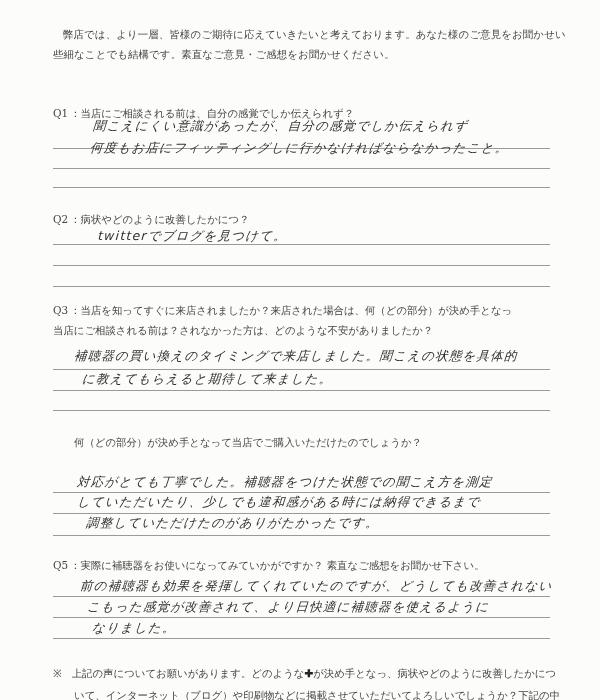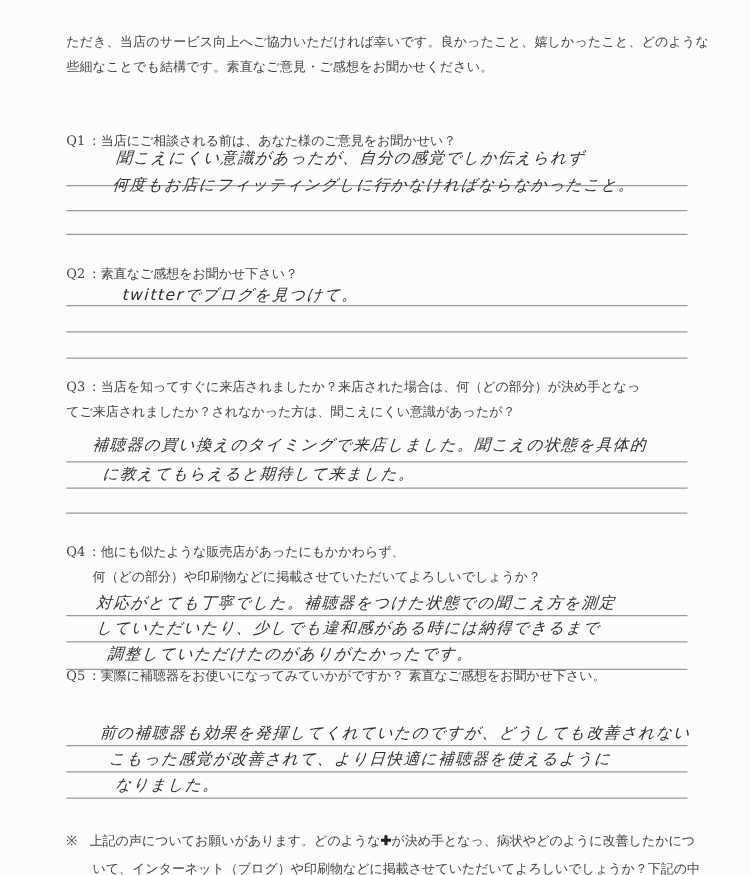--- a/index.html
+++ b/index.html
@@ -72,63 +72,62 @@
       white-space: nowrap;
     }
     .note .mark { margin-right: 10px; }
     .note .plus { font-weight: bold; color: #222; }
     .note .line2 { display: block; padding-left: 21px; }
   </style>
 </head>
 <body>
 
 <div class="intro">
-  <span class="line">ただき、当店のサービス向上へご協力いただければ幸いです。良かったこと、嬉しかったこと、どのような</span>
+  <span class="line first">弊店では、より一層、皆様のご期待に応えていきたいと考えております。あなた様のご意見をお聞かせい</span>
   <span class="line">些細なことでも結構です。素直なご意見・ご感想をお聞かせください。</span>
 </div>
 
 <div class="question" style="top:104px;">
-  <span class="qline"><span class="qlabel">Q1</span><span>：当店にご相談される前は、あなた様のご意見をお聞かせい？</span></span>
+  <span class="qline"><span class="qlabel">Q1</span><span>：当店にご相談される前は、自分の感覚でしか伝えられず？</span></span>
 </div>
 <div class="hand" style="left:93px; top:118px;">聞こえにくい意識があったが、自分の感覚でしか伝えられず</div>
 <div class="ruled" style="top:148px;"></div>
 <div class="hand" style="left:90px; top:140px;">何度もお店にフィッティングしに行かなければならなかったこと。</div>
 <div class="ruled" style="top:168px;"></div>
 <div class="ruled" style="top:187px;"></div>
 
 <div class="question" style="top:210px;">
-  <span class="qline"><span class="qlabel">Q2</span><span>：素直なご感想をお聞かせ下さい？</span></span>
+  <span class="qline"><span class="qlabel">Q2</span><span>：病状やどのように改善したかにつ？</span></span>
 </div>
 <div class="hand" style="left:98px; top:228px;">twitterでブログを見つけて。</div>
 <div class="ruled" style="top:244px;"></div>
 <div class="ruled" style="top:265px;"></div>
 <div class="ruled" style="top:286px;"></div>
 
 <div class="question" style="top:301px;">
   <span class="qline"><span class="qlabel">Q3</span><span>：当店を知ってすぐに来店されましたか？来店された場合は、何（どの部分）が決め手となっ</span></span>
-  <span class="qline">てご来店されましたか？されなかった方は、聞こえにくい意識があったが？</span>
+  <span class="qline">当店にご相談される前は？されなかった方は、どのような不安がありましたか？</span>
 </div>
 <div class="hand" style="left:74px; top:348px;">補聴器の買い換えのタイミングで来店しました。聞こえの状態を具体的</div>
 <div class="ruled" style="top:369px;"></div>
 <div class="hand" style="left:82px; top:371px;">に教えてもらえると期待して来ました。</div>
 <div class="ruled" style="top:390px;"></div>
 <div class="ruled" style="top:410px;"></div>
 
 <div class="question" style="top:433px;">
-  <span class="qline"><span class="qlabel">Q4</span><span>：他にも似たような販売店があったにもかかわらず、</span></span>
-  <span class="qline indent">何（どの部分）や印刷物などに掲載させていただいてよろしいでしょうか？</span>
+  <span class="qline indent">何（どの部分）が決め手となって当店でご購入いただけたのでしょうか？</span>
 </div>
 <div class="hand" style="left:77px; top:474px;">対応がとても丁寧でした。補聴器をつけた状態での聞こえ方を測定</div>
 <div class="ruled" style="top:492px;"></div>
 <div class="hand" style="left:77px; top:494px;">していただいたり、少しでも違和感がある時には納得できるまで</div>
 <div class="ruled" style="top:513px;"></div>
 <div class="hand" style="left:86px; top:515px;">調整していただけたのがありがたかったです。</div>
 <div class="ruled" style="top:535px;"></div>
 
-<div class="question" style="top:532px;">
+<div class="question" style="top:556px;">
   <span class="qline"><span class="qlabel">Q5</span><span>：実際に補聴器をお使いになってみていかがですか？ 素直なご感想をお聞かせ下さい。</span></span>
 </div>
 <div class="hand" style="left:80px; top:578px;">前の補聴器も効果を発揮してくれていたのですが、どうしても改善されない</div>
 <div class="ruled" style="top:596px;"></div>
 <div class="hand" style="left:87px; top:599px;">こもった感覚が改善されて、より日快適に補聴器を使えるように</div>
 <div class="ruled" style="top:617px;"></div>
 <div class="hand" style="left:92px; top:620px;">なりました。</div>
 <div class="ruled" style="top:638px;"></div>
 
 <div class="note">

